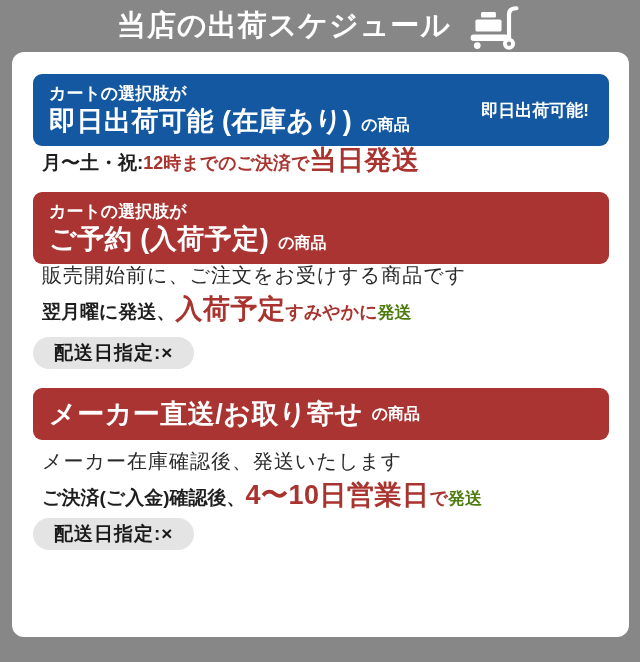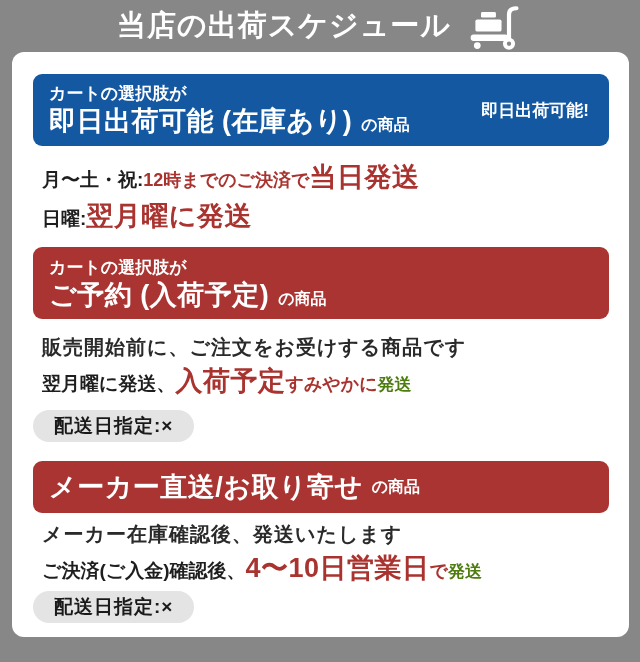--- a/index.html
+++ b/index.html
@@ -67,25 +67,25 @@
     font-size:27px; font-weight:bold; letter-spacing:0.5px;
   }
   .banner-suffix {
     font-size:16px; font-weight:bold; margin-left:9px;
   }
   .banner-note {
     font-size:17px; font-weight:bold; white-space:nowrap;
   }
 
   
-  .textblock { margin:17px 0 0 9px; }
+  .textblock { margin:0 0 0 9px; }
   .trow { line-height:1.1; }
   .trow + .trow { margin-top:9px; }
   .lbl   { font-size:19px; font-weight:bold; color:#1e1e1e; }
-  .reg   { font-size:20px; font-weight:bold; color:#2a2a2a; letter-spacing:1px; }
+  .reg   { font-size:20px; font-weight:normal; color:#2a2a2a; letter-spacing:1px; }
   .rmid  { font-size:18px; font-weight:600; color:#a9332f; }
   .rbig  { font-size:27px; font-weight:800; color:#a9332f; letter-spacing:0.5px; }
   .rtail { font-size:17px; font-weight:800; color:#4d7c0f; }
 
   
   .badge {
     display:inline-flex; align-items:center;
     height:32px;
     background:#e4e4e4;
     border-radius:21px;
@@ -136,23 +136,20 @@
           <span class="banner-main">即日出荷可能 (在庫あり)</span><span class="banner-suffix">の商品</span>
         </div>
       </div>
       <span class="banner-note">即日出荷可能!</span>
     </div>
 
     <div class="textblock">
       <div class="trow">
         <span class="lbl">月〜土・祝:</span><span class="rmid">12時までのご決済で</span><span class="rbig">当日発送</span>
       </div>
-      <div class="trow">
-        <span class="lbl">日曜:</span><span class="rbig">翌月曜に発送</span>
-      </div>
     </div>
 
     <div class="banner banner-red mt16">
       <div>
         <div class="banner-top">カートの選択肢が</div>
         <div class="banner-main-row">
           <span class="banner-main">ご予約 (入荷予定)</span><span class="banner-suffix">の商品</span>
         </div>
       </div>
     </div>

